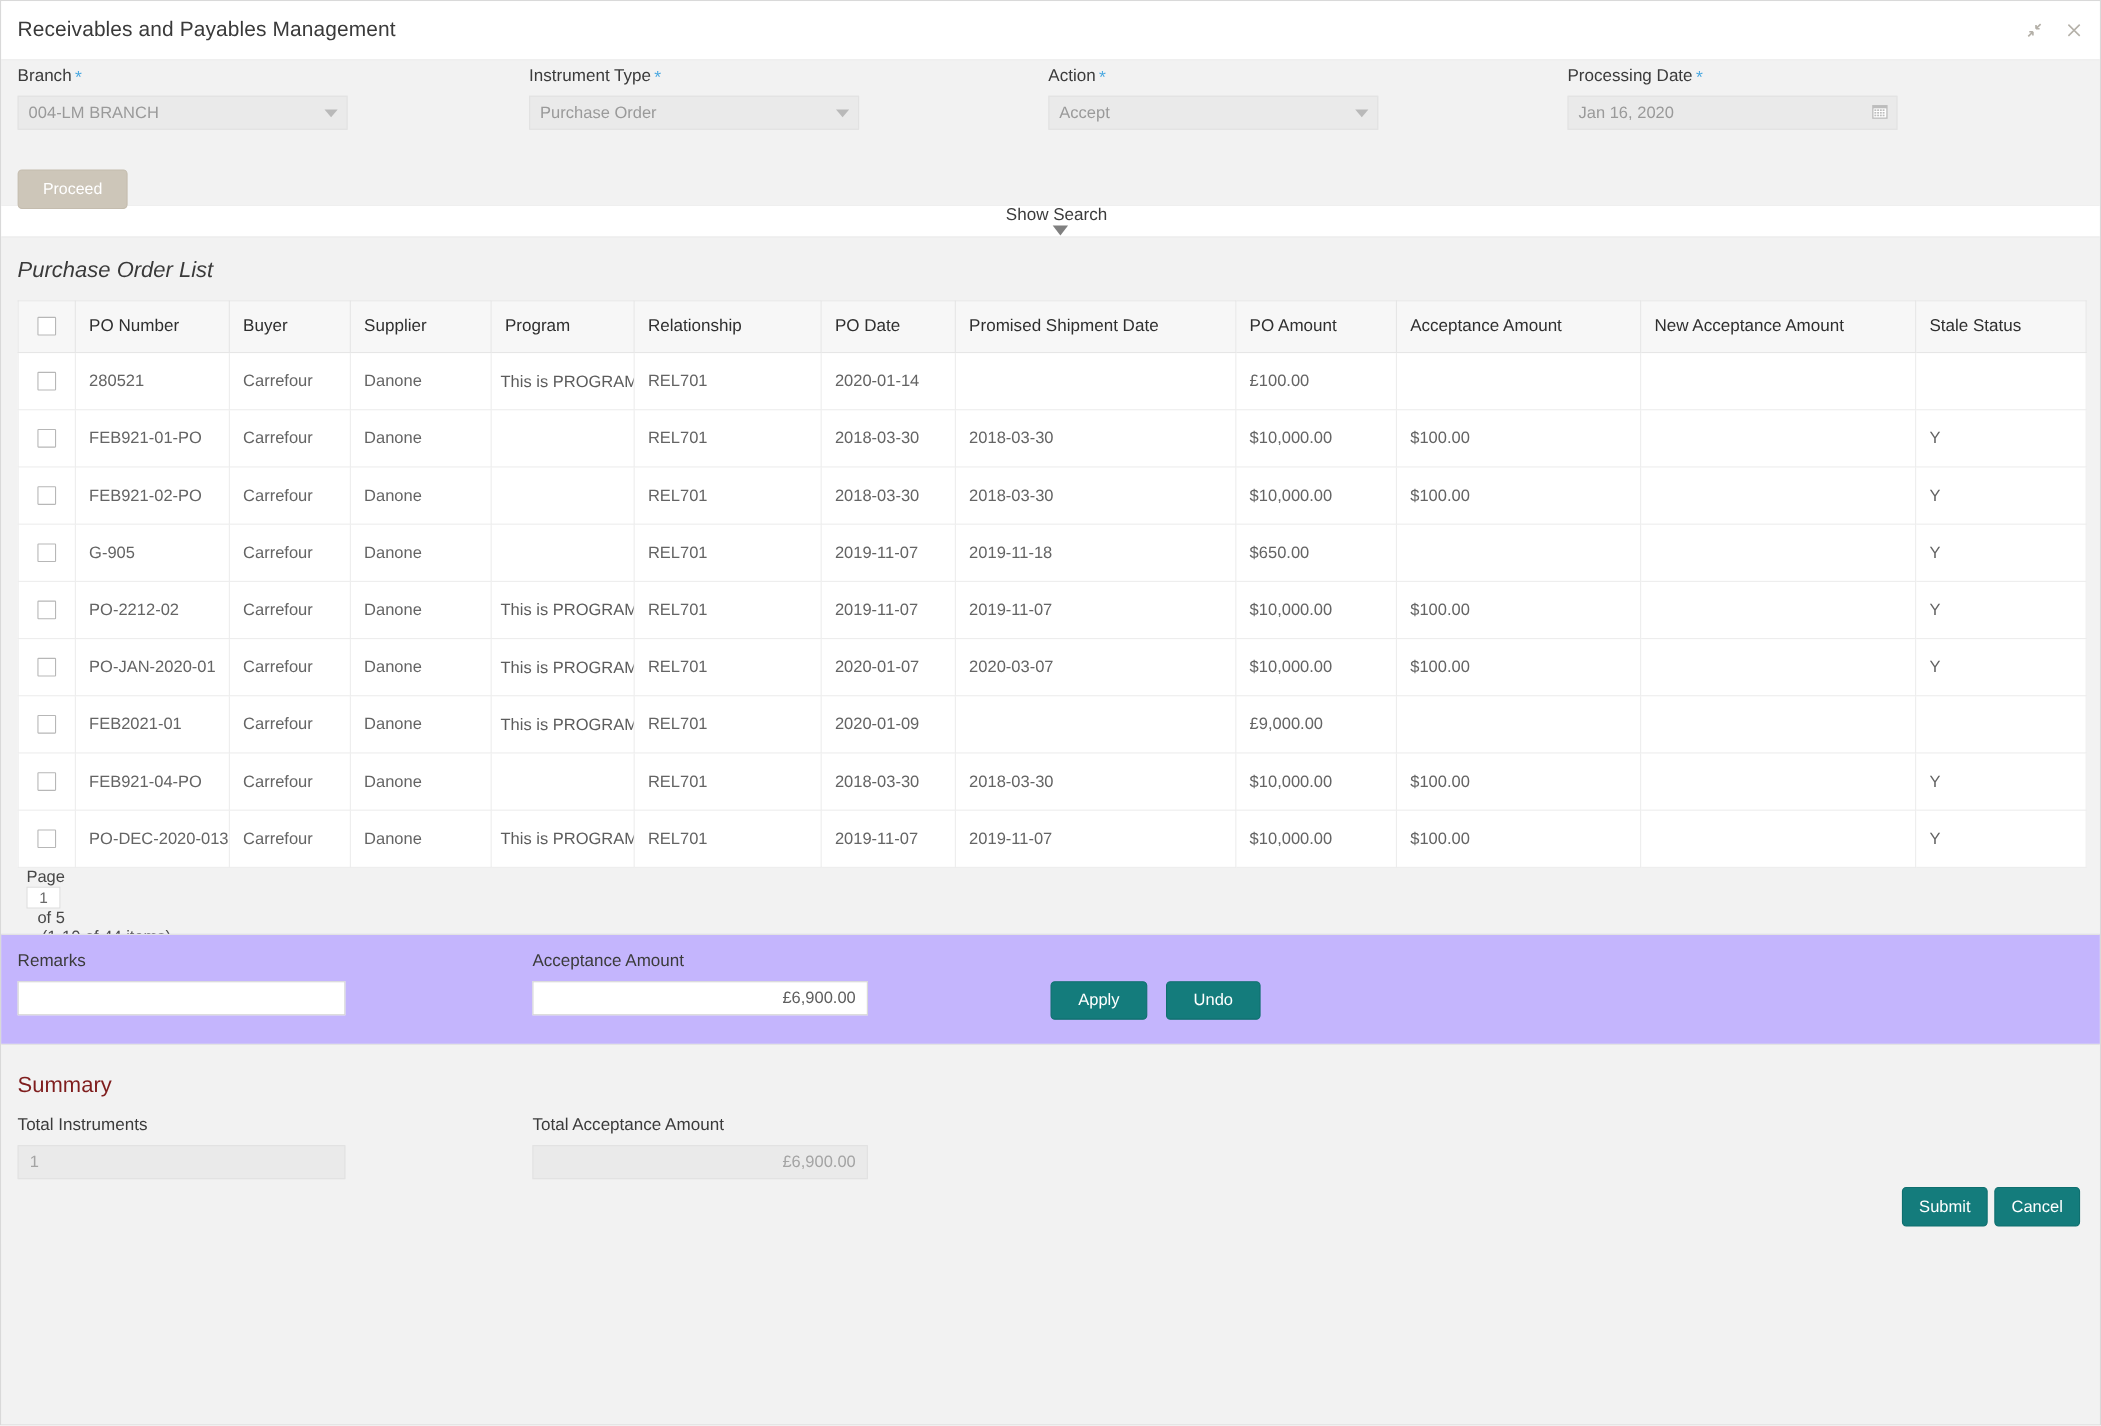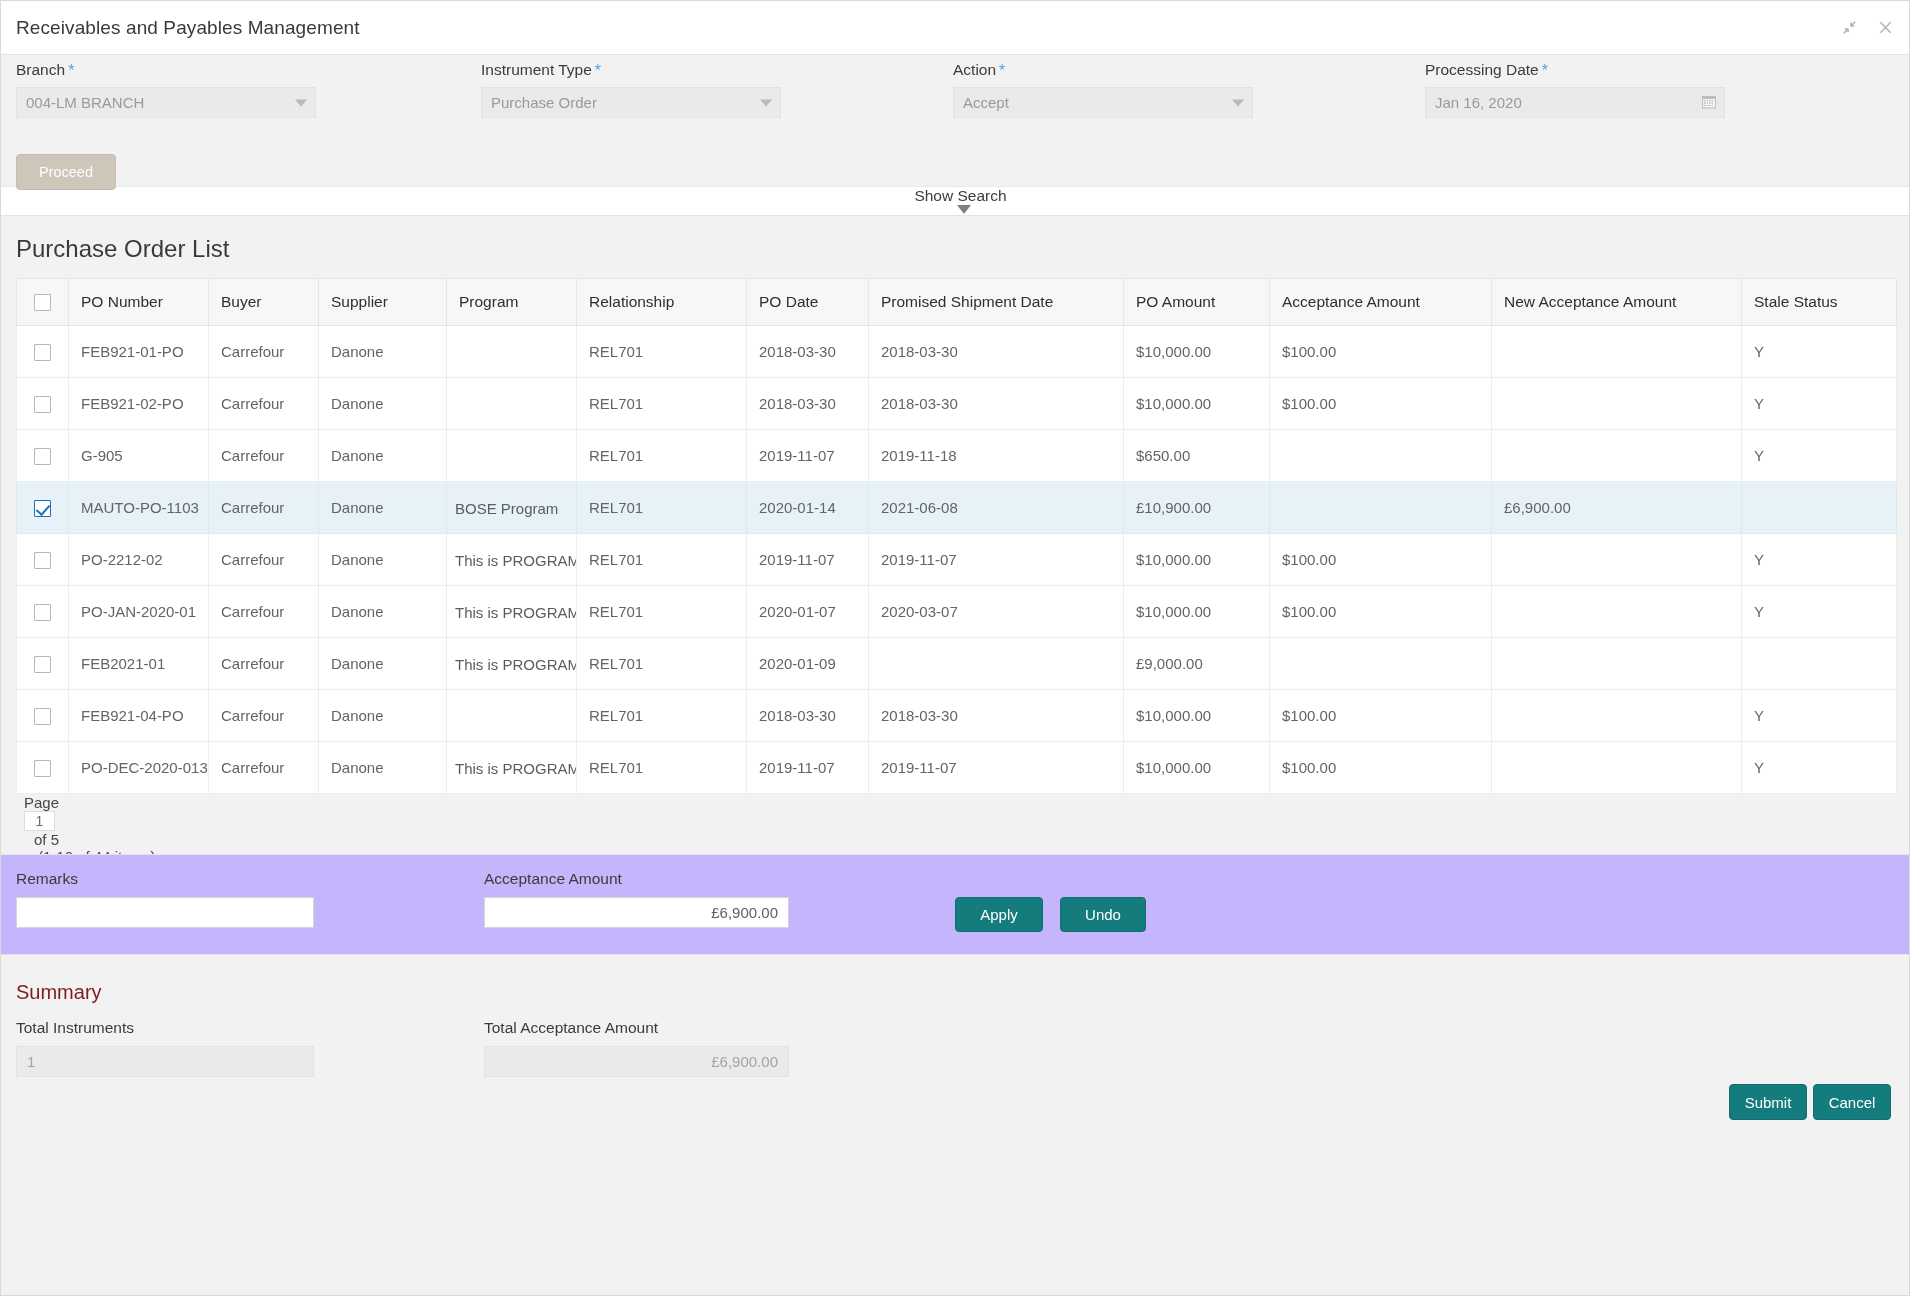--- a/index.html
+++ b/index.html
@@ -132,23 +132,24 @@
     border-top: 9px solid #808080;
     cursor: pointer;
   }
 
   
   .list-panel {
     background: #f2f2f2;
     padding: 16px 15px 0 15px;
   }
   .list-title {
-    font-size: 24px;
+    font-size: 20px;
     color: #3a3a3a;
     margin: 3px 0 15px 0;
+    font-style: italic;
   }
 
   table.po {
     width: 1880px;
     border-collapse: collapse;
     background: #ffffff;
     table-layout: fixed;
   }
   table.po th {
     background: #f7f7f7;
@@ -455,20 +456,36 @@
           <th>Promised Shipment Date</th>
           <th>PO Amount</th>
           <th>Acceptance Amount</th>
           <th>New Acceptance Amount</th>
           <th>Stale Status</th>
         </tr>
       </thead>
       <tbody id="po-body">
           <tr class="">
             <td class="chk"><span class="cb"></span></td>
+            <td>280521</td>
+            <td>Carrefour</td>
+            <td>Danone</td>
+            <td class="prog">
+              <span class="progtext">This is PROGRAM</span>
+            </td>
+            <td>REL701</td>
+            <td>2020-01-14</td>
+            <td></td>
+            <td>£100.00</td>
+            <td></td>
+            <td></td>
+            <td class="stale"></td>
+          </tr>
+          <tr class="">
+            <td class="chk"><span class="cb"></span></td>
             <td>FEB921-01-PO</td>
             <td>Carrefour</td>
             <td>Danone</td>
             <td class="prog">
               <span class="progtext"></span>
             </td>
             <td>REL701</td>
             <td>2018-03-30</td>
             <td>2018-03-30</td>
             <td>$10,000.00</td>
@@ -500,36 +517,20 @@
             <td class="prog">
               <span class="progtext"></span>
             </td>
             <td>REL701</td>
             <td>2019-11-07</td>
             <td>2019-11-18</td>
             <td>$650.00</td>
             <td></td>
             <td></td>
             <td class="stale">Y</td>
-          </tr>
-          <tr class="sel">
-            <td class="chk"><span class="cb checked"></span></td>
-            <td>MAUTO-PO-1103</td>
-            <td>Carrefour</td>
-            <td>Danone</td>
-            <td class="prog">
-              <span class="progtext">BOSE Program</span>
-            </td>
-            <td>REL701</td>
-            <td>2020-01-14</td>
-            <td>2021-06-08</td>
-            <td>£10,900.00</td>
-            <td></td>
-            <td>£6,900.00</td>
-            <td class="stale"></td>
           </tr>
           <tr class="">
             <td class="chk"><span class="cb"></span></td>
             <td>PO-2212-02</td>
             <td>Carrefour</td>
             <td>Danone</td>
             <td class="prog">
               <span class="progtext">This is PROGRAM</span>
             </td>
             <td>REL701</td>

